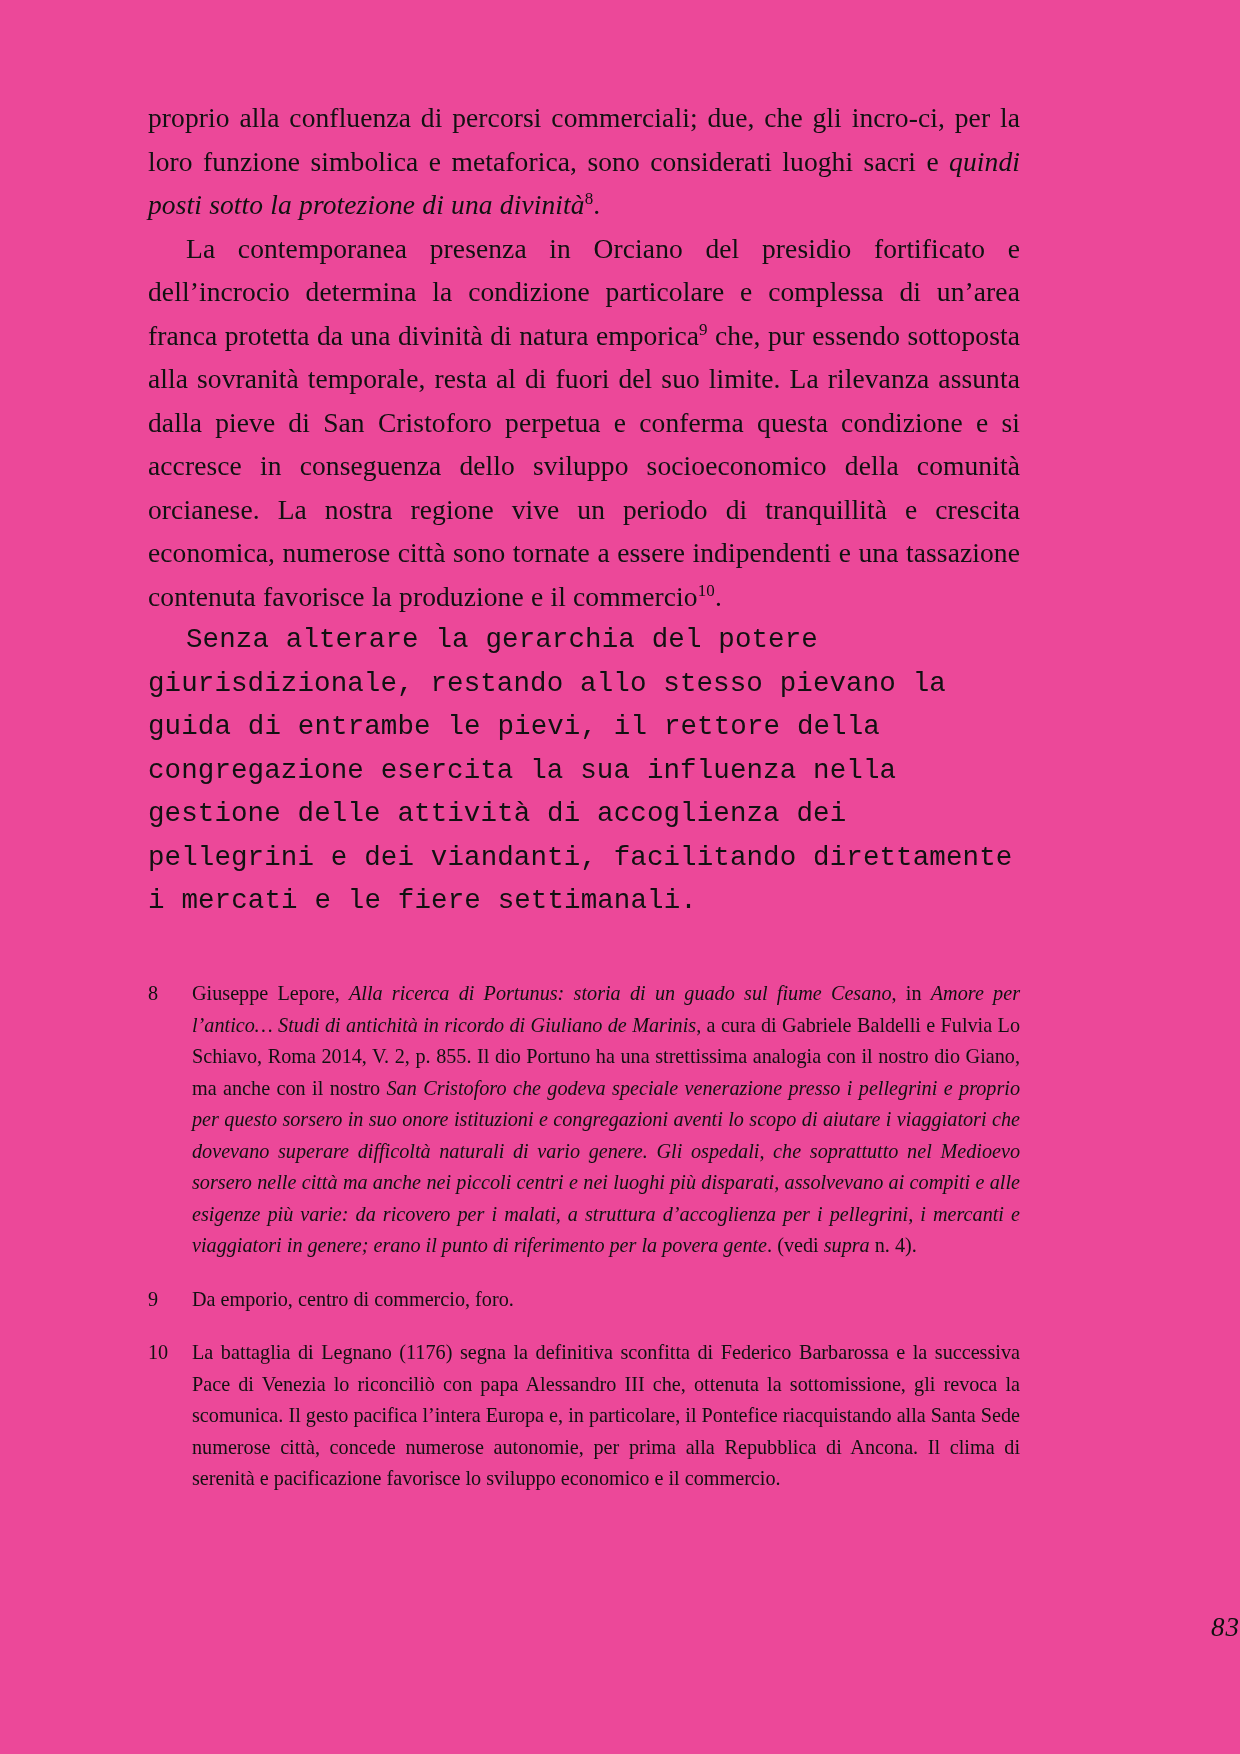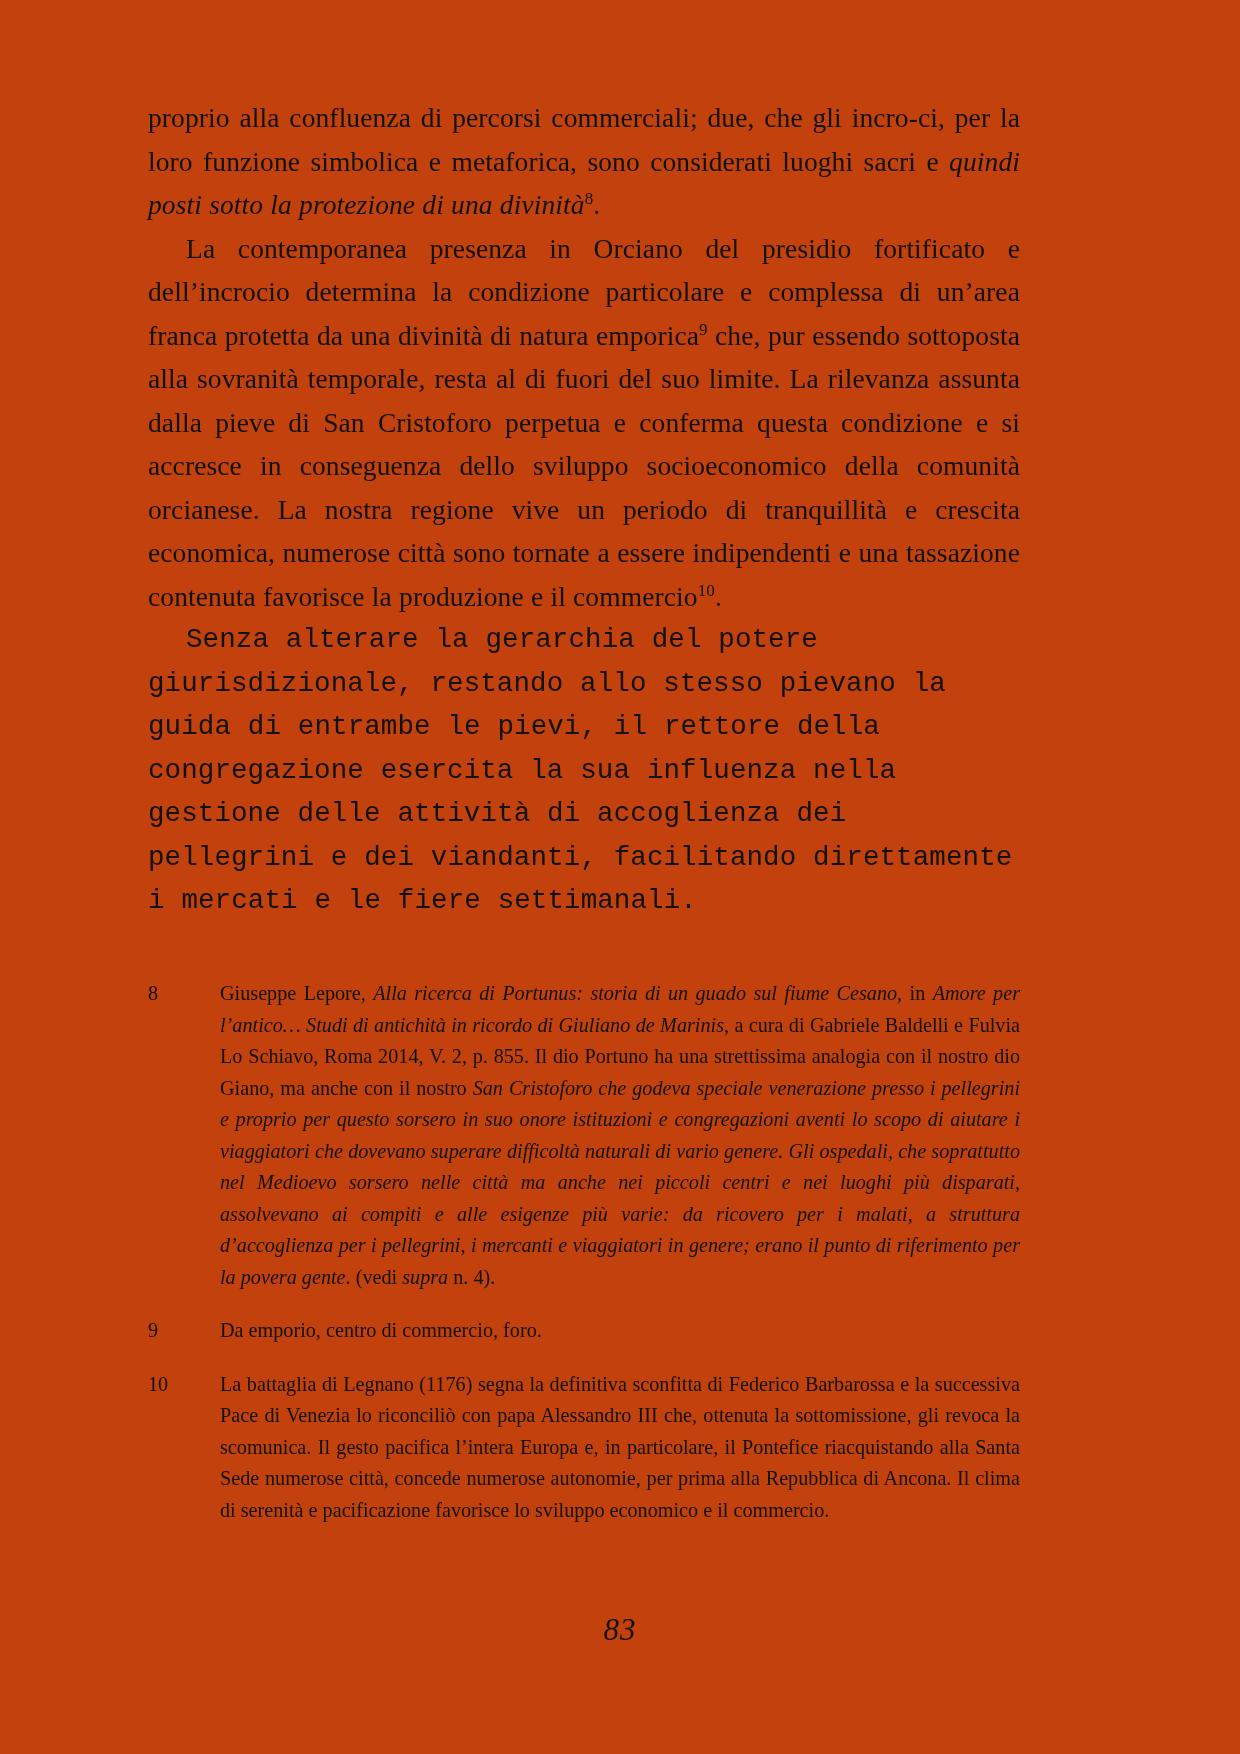--- a/index.html
+++ b/index.html
@@ -9,21 +9,21 @@
   }
   body {
     font-family: "Liberation Serif", "DejaVu Serif", serif;
     color: #111111;
   }
   .page {
     position: relative;
     width: 1240px;
     height: 1754px;
     margin: 0 auto;
-    background: #c2410c;
+    background: #ec4899;
     box-sizing: border-box;
     overflow: hidden;
   }
   .content {
     position: absolute;
     left: 148px;
     top: 96px;
     width: 872px;
   }
 
@@ -76,33 +76,32 @@
     width: 44px;
     text-align: left;
     font-size: 20.2px;
     line-height: 31.5px;
   }
   .note-body {
     flex: 1 1 auto;
     text-align: justify;
     text-justify: inter-word;
     hyphens: manual;
-    margin-left: 28px;
   }
   .note-body.flush { text-align: left; }
 
   
   .folio {
     position: absolute;
     left: 0;
     right: 0;
     top: 1612px;
-    text-align: center;
+    text-align: right;
     font-style: italic;
-    font-size: 31px;
+    font-size: 27px;
     letter-spacing: 1px;
   }
 </style>
 </head>
 <body>
 
 <div class="page">
 
   <div class="content body-text">
     <p class="first"><span>proprio alla confluenza di percorsi commerciali; due, che gli incro-ci, per la loro funzione simbolica e metaforica, sono considerati luoghi sacri e </span><i>quindi posti sotto la protezione di una divinità</i><sup>8</sup><span>.</span></p>

